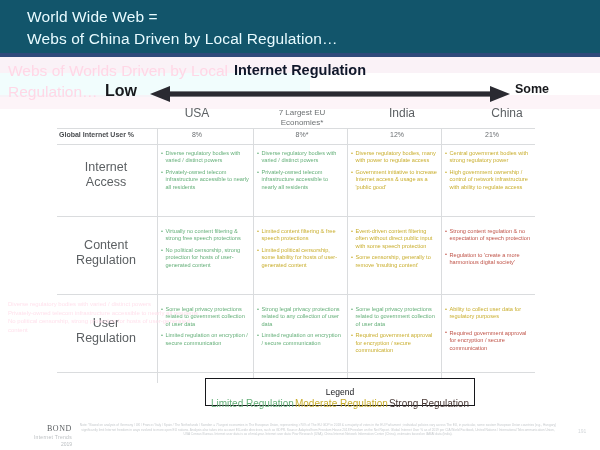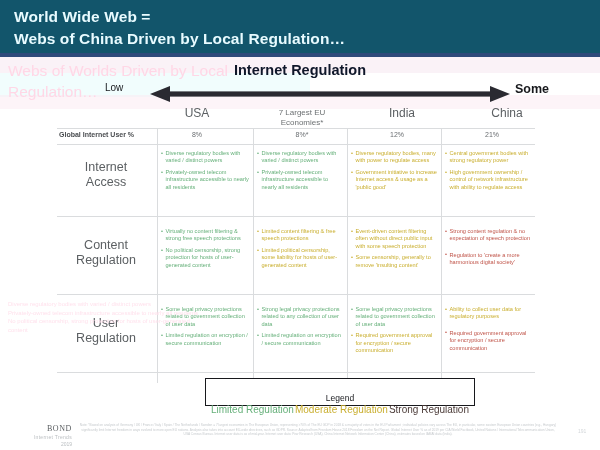--- a/index.html
+++ b/index.html
@@ -7,22 +7,21 @@
     width:600px;height:450px;overflow:hidden;
     background:#ffffff;
     font-family:"Liberation Sans", sans-serif;
     position:relative;
   }
   
   .titlebar{
     position:absolute;left:0;top:0;width:600px;height:57px;
     background:#12556b;
     box-sizing:border-box;
-    padding:6px 0 0 14px;
-    font-weight:bold;
+    padding:6px 0 0 27px;
   }
   .titlebar .line{
     color:#e8fbff;font-size:15.5px;line-height:22px;letter-spacing:.1px;
     white-space:nowrap;
   }
   .titlebar .rule{
     position:absolute;left:0;bottom:0;width:600px;height:4px;
     background:#2e4a7a;
   }
   
@@ -39,21 +38,21 @@
   .tint-a{position:absolute;left:0;top:57px;width:600px;height:16px;background:#f5e8f0;opacity:.55;}
   .tint-b{position:absolute;left:0;top:95px;width:600px;height:14px;background:#fbe9f2;opacity:.5;}
   .tint-c{position:absolute;left:0;top:73px;width:310px;height:24px;background:#e6fbfb;opacity:.55;}
 
   
   .arrowband{position:absolute;left:0;top:62px;width:600px;height:44px;}
   .ir-title{
     position:absolute;left:0;top:0;width:600px;text-align:center;
     font-size:14.5px;font-weight:bold;color:#0f172a;
   }
-  .lowlab{position:absolute;left:105px;top:20px;font-size:10px;font-weight:normal;color:#17181c;}
+  .lowlab{position:absolute;left:105px;top:20px;font-size:16px;font-weight:bold;color:#17181c;}
   .highlab{position:absolute;left:515px;top:20px;font-size:12.5px;font-weight:bold;color:#17181c;}
   .arrowwrap{position:absolute;left:150px;top:24px;width:360px;height:16px;}
   
   .tbl{position:absolute;left:57px;top:108px;width:478px;}
   .colhead{
     position:absolute;top:-2px;width:478px;height:22px;
   }
   .ch{position:absolute;text-align:center;font-size:12px;color:#5c6063;}
   .ch.eu{font-size:8px;line-height:9.5px;color:#6d7173;top:2px;}
   .statrow{
@@ -73,21 +72,21 @@
   .g{color:#66b07a;}
   .y{color:#c9ae2e;}
   .r{color:#c0554a;}
   .rowline{position:absolute;left:0;width:478px;height:1px;background:#dadcde;}
 
   
   .legend{
     position:absolute;left:205px;top:378px;width:270px;height:28px;
     border:1.4px solid #17181c;background:#ffffff;box-sizing:border-box;
   }
-  .legend .lt{text-align:center;font-size:8.5px;color:#17181c;margin-top:14px;}
+  .legend .lt{text-align:center;font-size:8.5px;color:#17181c;margin-top:8px;}
   .legend .lrow{display:flex;justify-content:space-between;padding:1px 5px 0 5px;font-size:10px;}
   
   .bond{position:absolute;left:6px;top:424px;width:66px;text-align:right;}
   .bond .b1{font-family:"Liberation Serif", serif;font-size:8px;color:#5a5e61;letter-spacing:.6px;}
   .bond .b2{font-size:5px;color:#b9bdc0;letter-spacing:.3px;margin-top:1px;}
   .bond .b3{font-size:5px;color:#b9bdc0;margin-top:1px;}
   .notes{
     position:absolute;left:78px;top:423px;width:480px;
     font-size:3.2px;line-height:4.6px;color:#c6cacd;text-align:center;
   }

